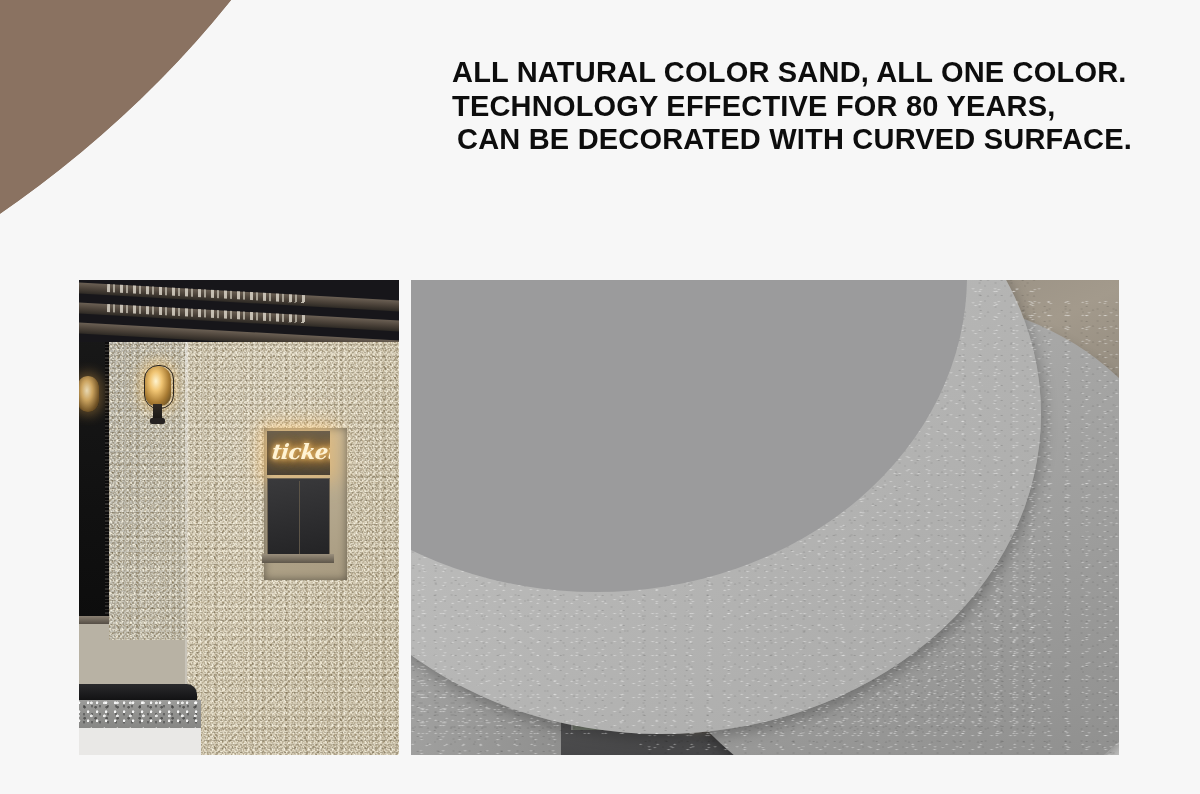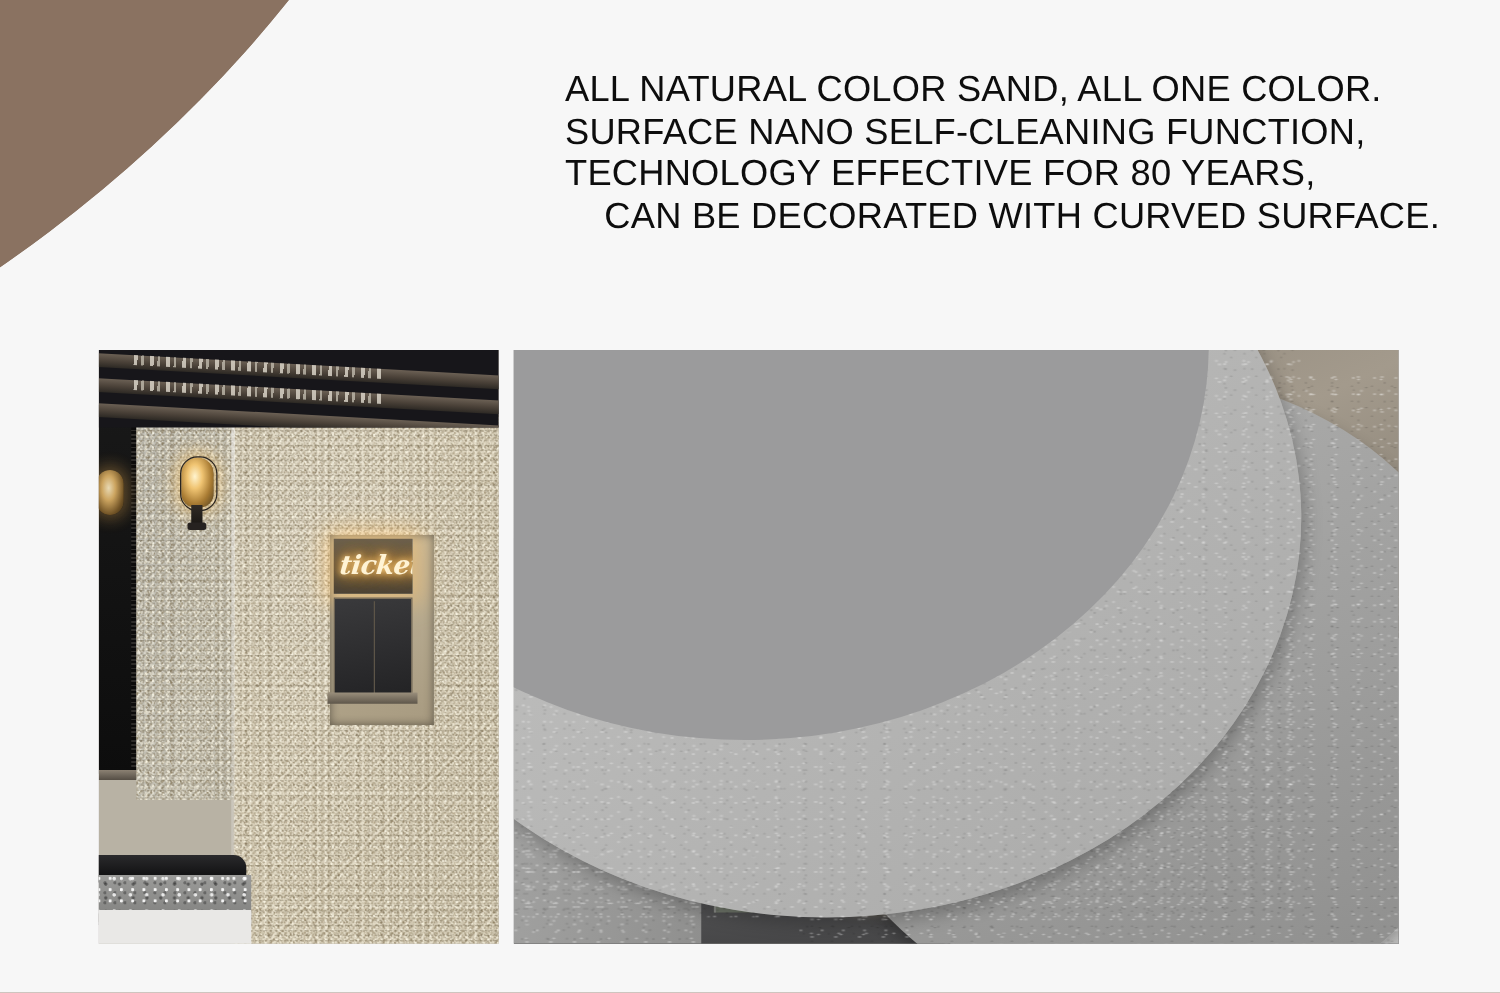--- a/index.html
+++ b/index.html
@@ -41,29 +41,28 @@
   
   .headline {
     position: absolute;
     left: 452px;
     top: 56px;
     width: 700px;
   }
   .headline-line {
     font-family: "Liberation Sans", sans-serif;
     font-size: 29px;
-    font-weight: 400;
+    font-weight: 700;
     letter-spacing: 0.2px;
     line-height: 33.5px;
     color: #0d0d0d;
     white-space: nowrap;
   }
   .headline-line.indent {
     padding-left: 5px;
-    text-align: right;
   }
 
   
   .photo {
     position: absolute;
     overflow: hidden;
     background: #cfcfcf;
   }
   .photo-left {
     left: 79px;
@@ -579,21 +578,20 @@
 <body>
 
 <div class="page">
 
   <div class="brown-corner">
     <div class="brown-corner-inner"></div>
   </div>
 
   <div class="headline">
     <div class="headline-line">ALL NATURAL COLOR SAND, ALL ONE COLOR.</div>
-    <div class="headline-line">SURFACE NANO SELF-CLEANING FUNCTION,</div>
     <div class="headline-line">TECHNOLOGY EFFECTIVE FOR 80 YEARS,</div>
     <div class="headline-line indent">CAN BE DECORATED WITH CURVED SURFACE.</div>
   </div>
 
   <div class="photo photo-left">
     <div class="lp-sky"></div>
 
     <div class="lp-glass"></div>
     <div class="lp-louvers"></div>
     <div class="lp-sill"></div>

